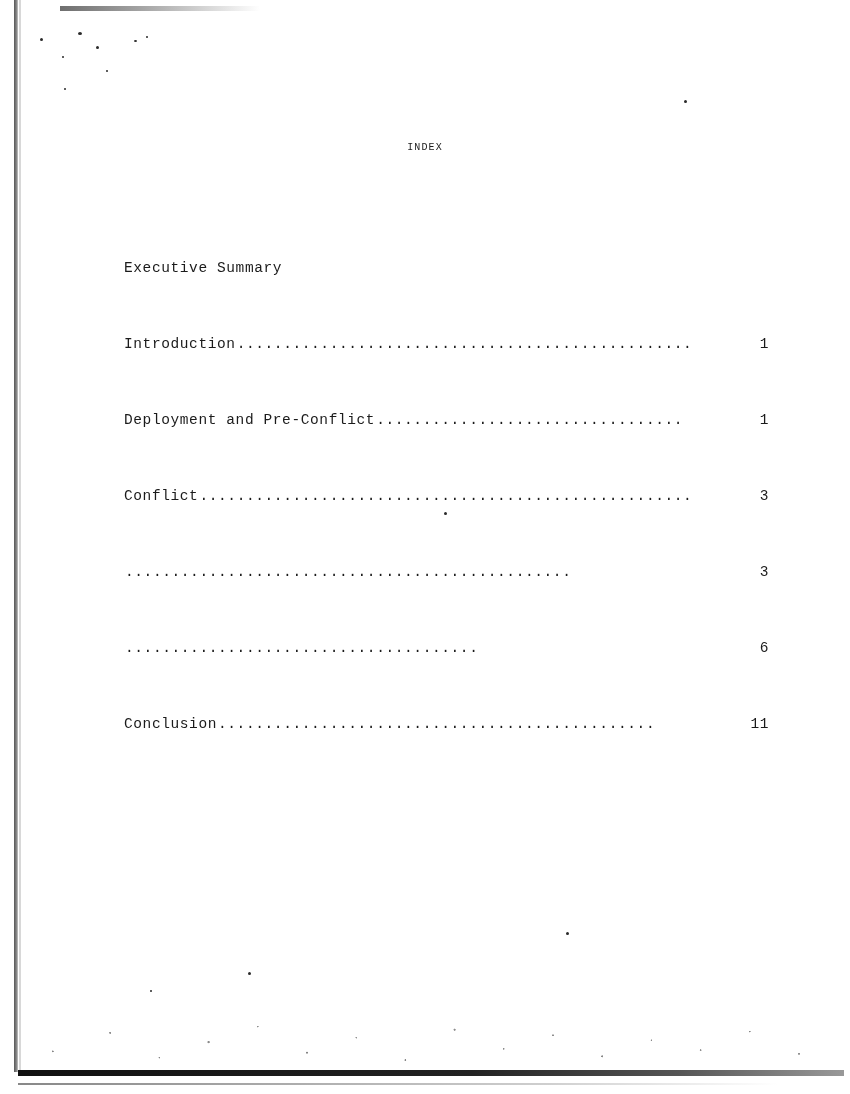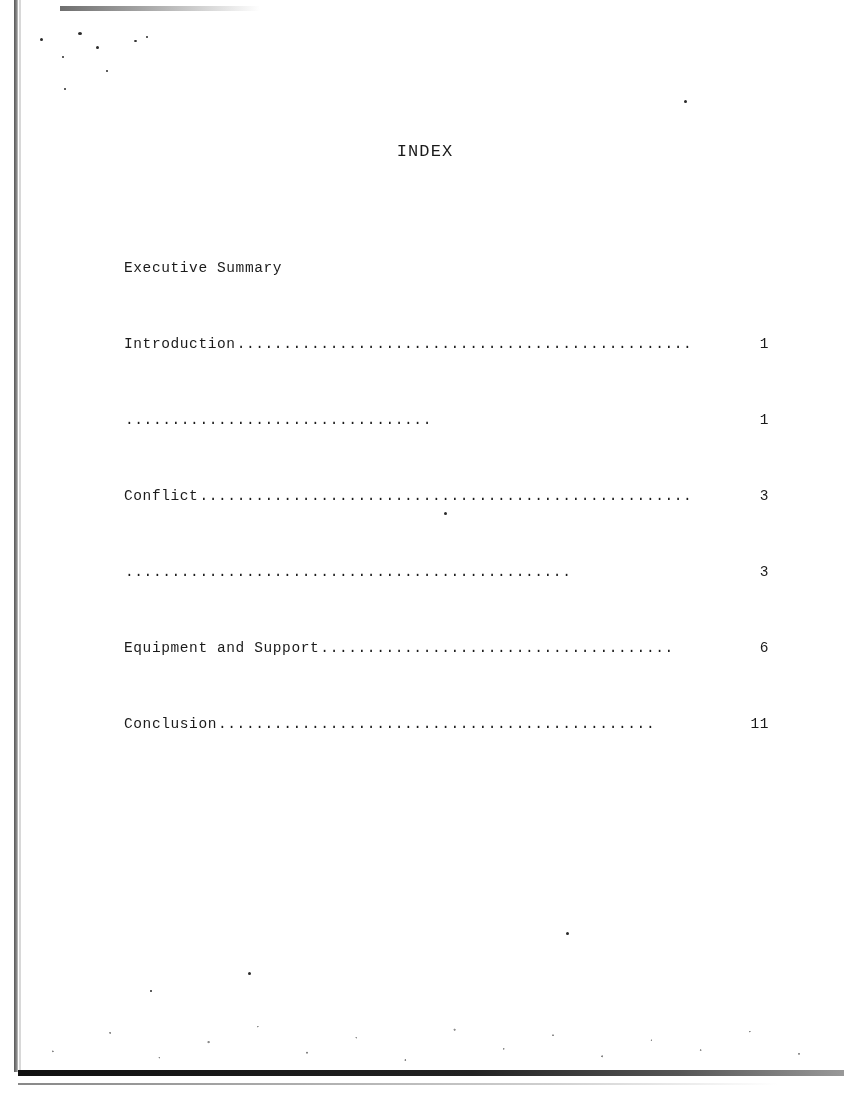--- a/index.html
+++ b/index.html
@@ -100,21 +100,21 @@
       radial-gradient(circle at 95% 74%, #2b2b2b 0.6px, transparent 1.2px);
   }
 
   
   .doc-title {
     position: absolute;
     left: 0;
     top: 142px;
     width: 850px;
     text-align: center;
-    font-size: 17px;
+    font-size: 10px;
     letter-spacing: 1.1px;
     color: #1a1a1a;
   }
   .toc {
     position: absolute;
     left: 124px;
     top: 208px;
     width: 645px;
   }
   .toc-row {
@@ -172,37 +172,37 @@
 
     </div>
 
     <div class="toc-row">
       <span class="toc-label">Introduction</span>
       <span class="toc-dots">.................................................</span>
       <span class="toc-page">1</span>
     </div>
 
     <div class="toc-row">
+      <span class="toc-label">Deployment and Pre-Conflict</span>
       <span class="toc-dots">.................................</span>
       <span class="toc-page">1</span>
     </div>
 
     <div class="toc-row">
       <span class="toc-label">Conflict</span>
       <span class="toc-dots">.....................................................</span>
       <span class="toc-page">3</span>
     </div>
 
     <div class="toc-row">
       <span class="toc-dots">................................................</span>
       <span class="toc-page">3</span>
     </div>
 
     <div class="toc-row">
-      <span class="toc-label">Equipment and Support</span>
       <span class="toc-dots">......................................</span>
       <span class="toc-page">6</span>
     </div>
 
     <div class="toc-row">
       <span class="toc-label">Conclusion</span>
       <span class="toc-dots">...............................................</span>
       <span class="toc-page">11</span>
     </div>
 

